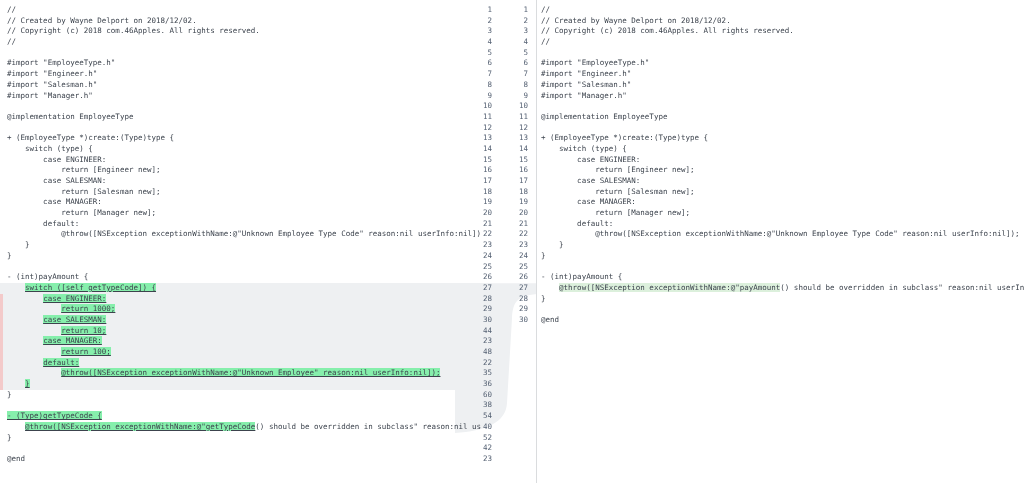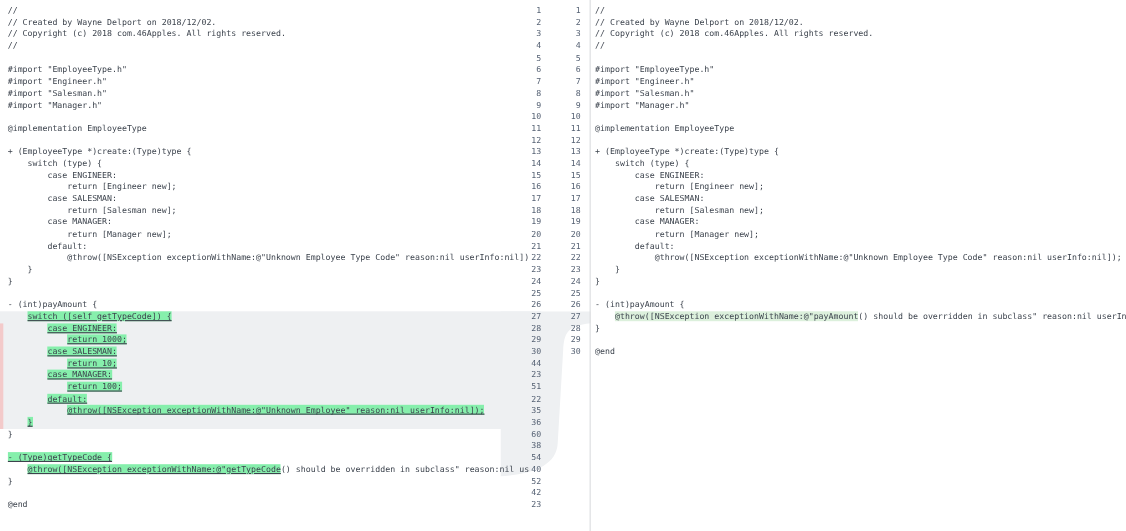--- a/index.html
+++ b/index.html
@@ -79,21 +79,21 @@
       <div class="num-line">23</div>
       <div class="num-line">24</div>
       <div class="num-line">25</div>
       <div class="num-line">26</div>
       <div class="num-line">27</div>
       <div class="num-line">28</div>
       <div class="num-line">29</div>
       <div class="num-line">30</div>
       <div class="num-line">44</div>
       <div class="num-line">23</div>
-      <div class="num-line">51</div>
+      <div class="num-line">48</div>
       <div class="num-line">22</div>
       <div class="num-line">35</div>
       <div class="num-line">36</div>
       <div class="num-line">60</div>
       <div class="num-line">38</div>
       <div class="num-line">54</div>
       <div class="num-line">40</div>
       <div class="num-line">52</div>
       <div class="num-line">42</div>
       <div class="num-line">23</div>

